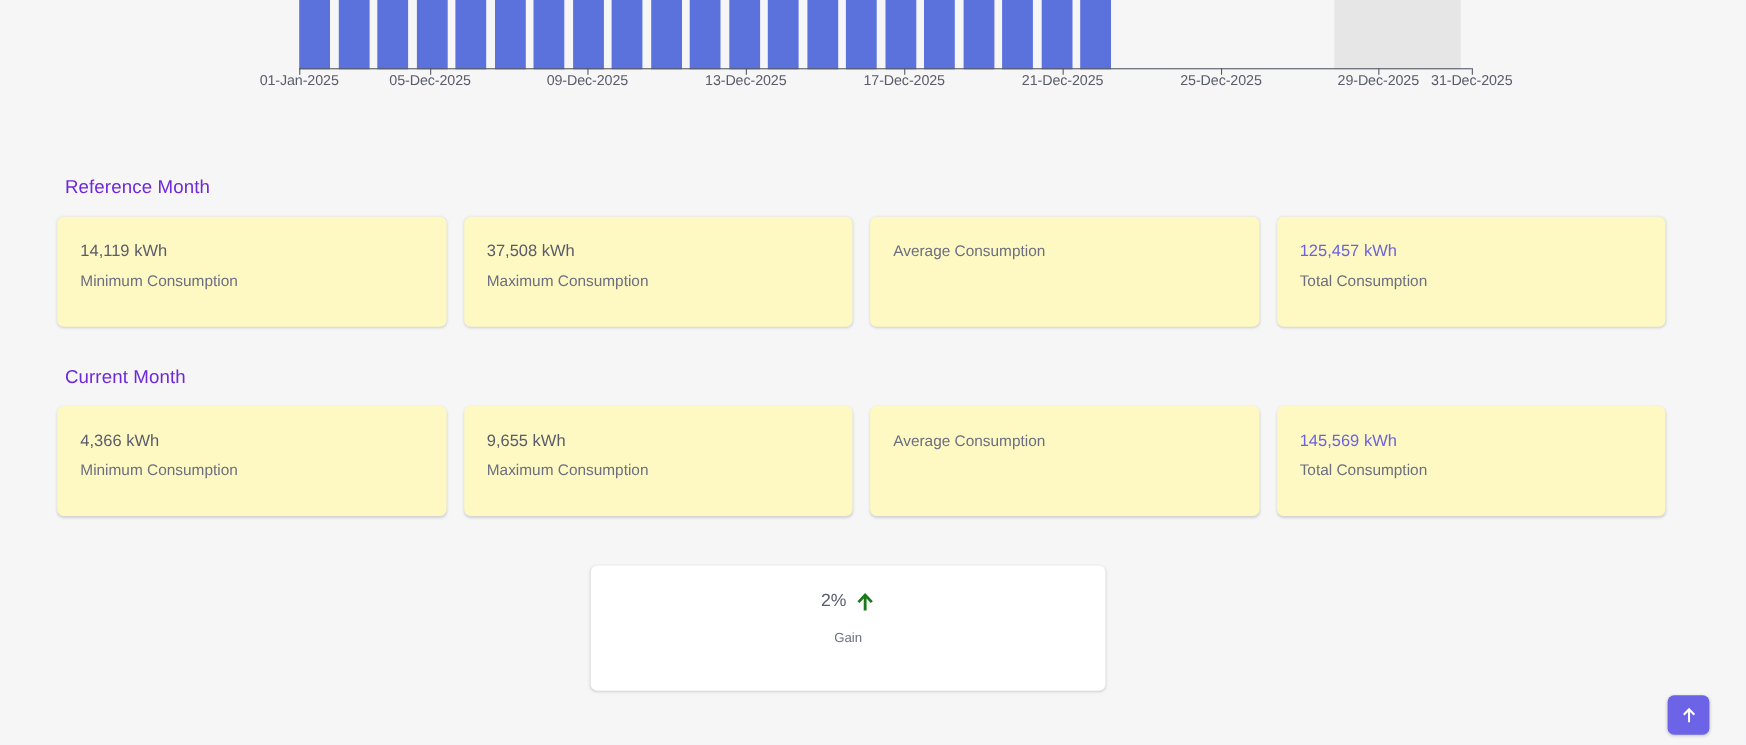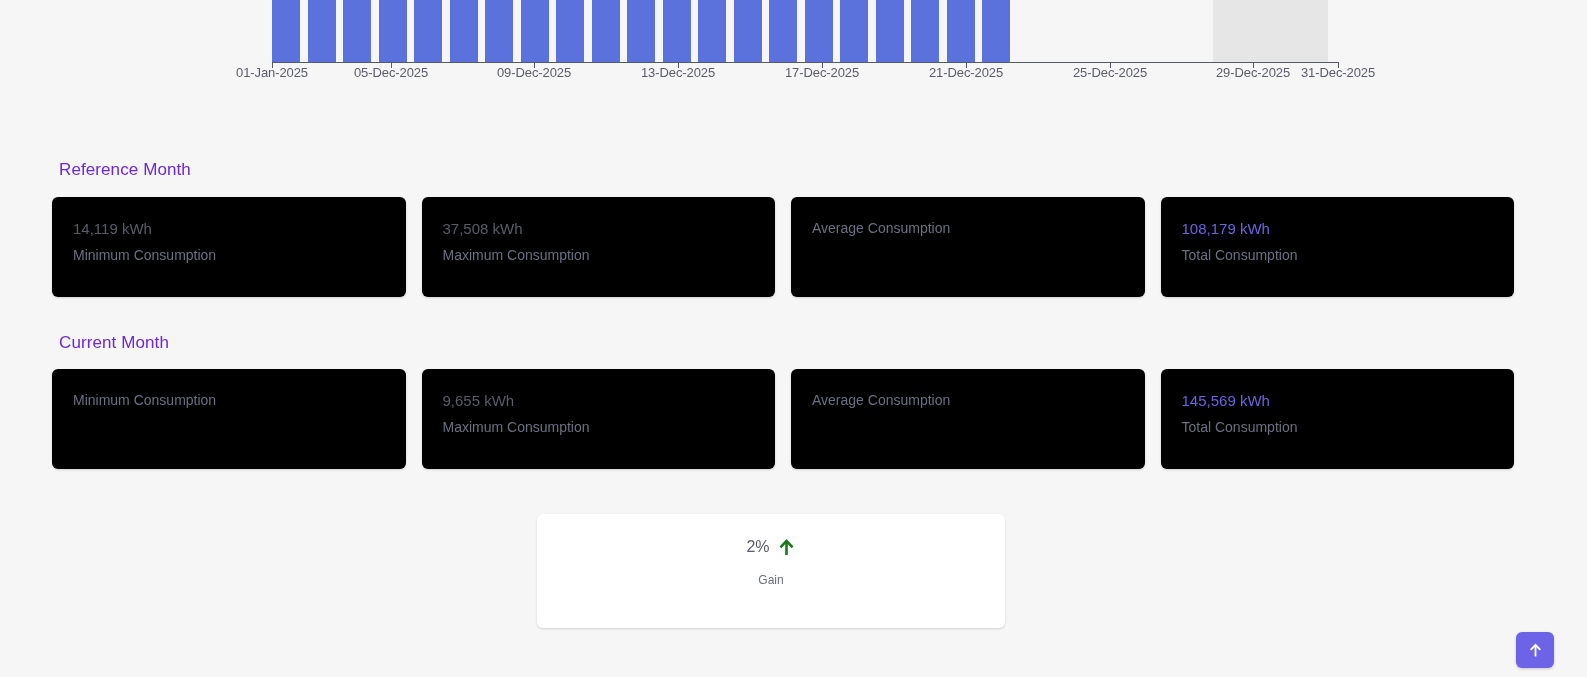--- a/index.html
+++ b/index.html
@@ -89,21 +89,21 @@
   .card-row {
     position: absolute;
     left: 52px;
     width: 1462px;
     display: flex;
     gap: 16px;
   }
   .stat-card {
     flex: 1;
     height: 100px;
-    background: #000000;
+    background: #fef9c3;
     border-radius: 6px;
     box-shadow: 0 1px 3px rgba(0,0,0,0.10), 0 1px 2px rgba(0,0,0,0.06);
     padding: 24px 0 0 21px;
   }
   .stat-value {
     font-size: 15px;
     color: #5a5c69;
     margin-bottom: 10px;
     line-height: 1.1;
   }
@@ -221,29 +221,30 @@
       <div class="stat-label">Minimum Consumption</div>
     </div>
     <div class="stat-card">
       <div class="stat-value">37,508 kWh</div>
       <div class="stat-label">Maximum Consumption</div>
     </div>
     <div class="stat-card">
       <div class="stat-label">Average Consumption</div>
     </div>
     <div class="stat-card">
-      <div class="stat-value accent">108,179 kWh</div>
+      <div class="stat-value accent">125,457 kWh</div>
       <div class="stat-label">Total Consumption</div>
     </div>
   </div>
 
 <div class="section-title" style="top:333px">Current Month</div>
 
 <div class="card-row" id="current-cards" style="top:369px">
     <div class="stat-card">
+      <div class="stat-value">4,366 kWh</div>
       <div class="stat-label">Minimum Consumption</div>
     </div>
     <div class="stat-card">
       <div class="stat-value">9,655 kWh</div>
       <div class="stat-label">Maximum Consumption</div>
     </div>
     <div class="stat-card">
       <div class="stat-label">Average Consumption</div>
     </div>
     <div class="stat-card">

